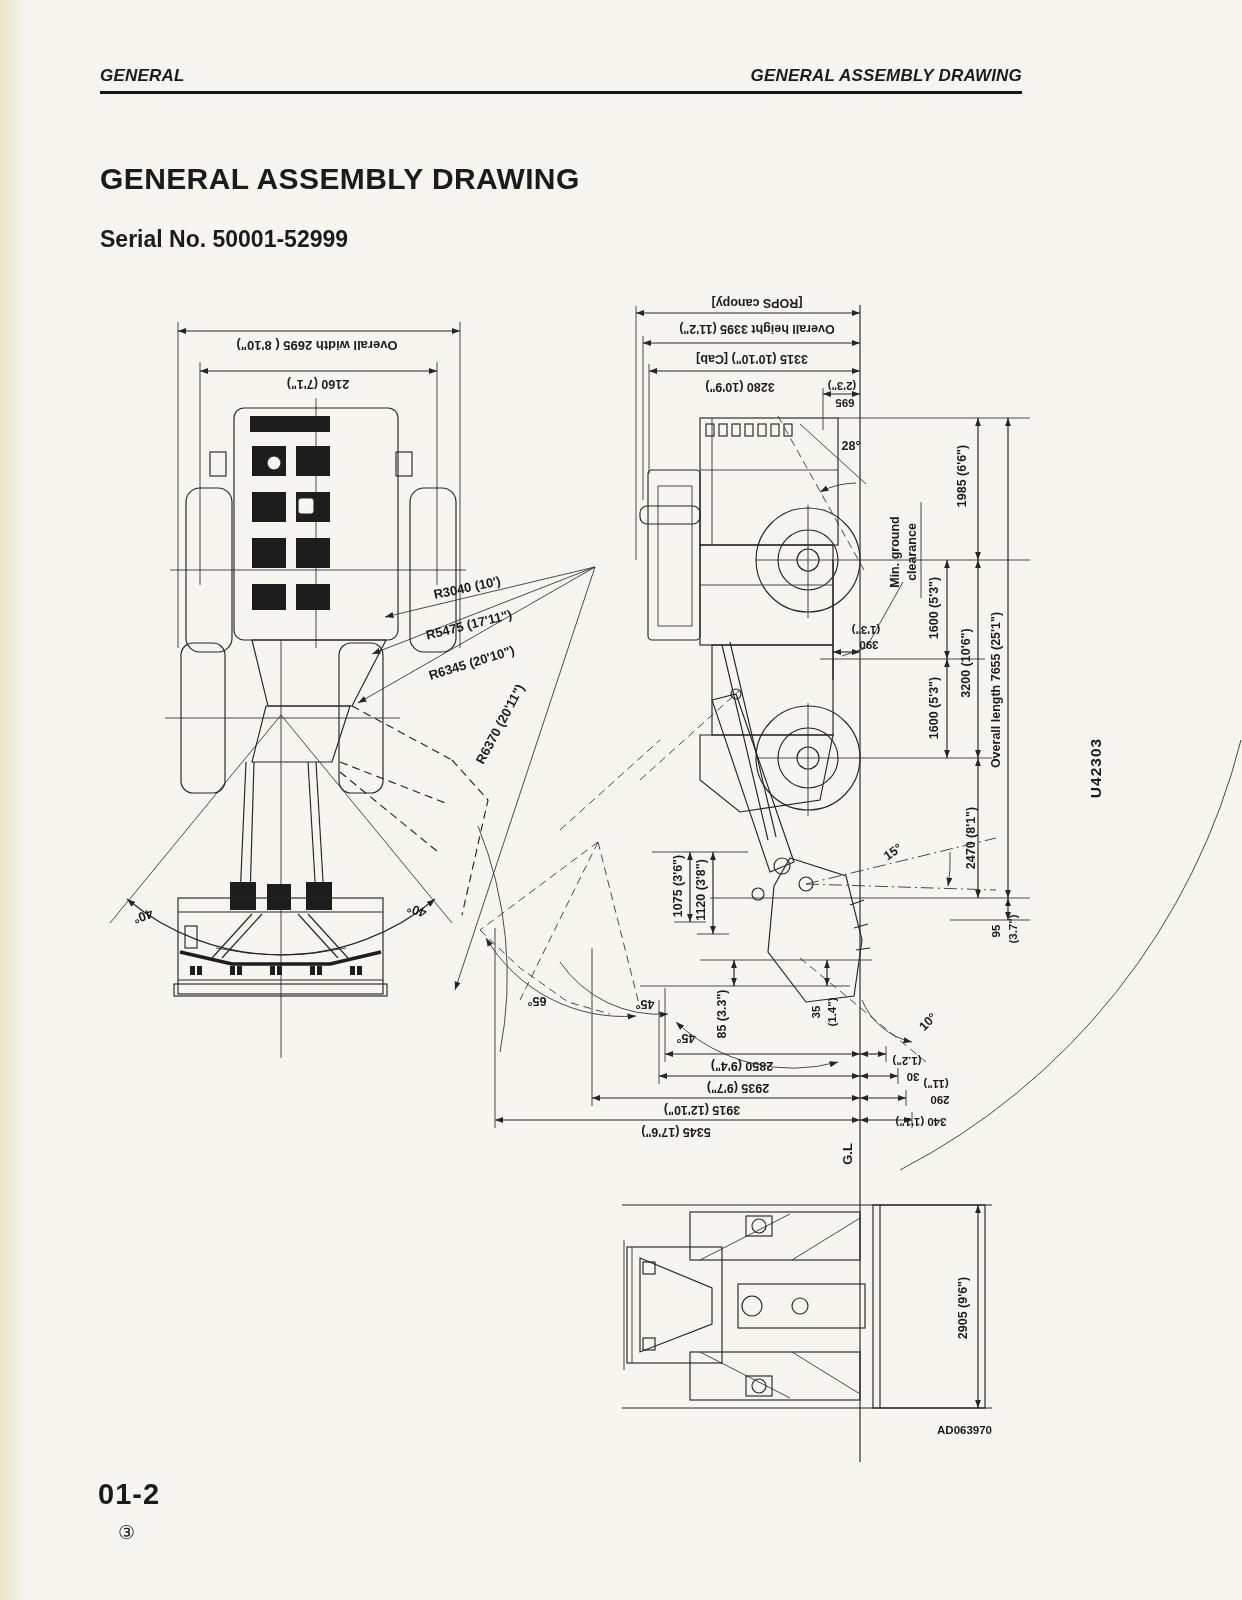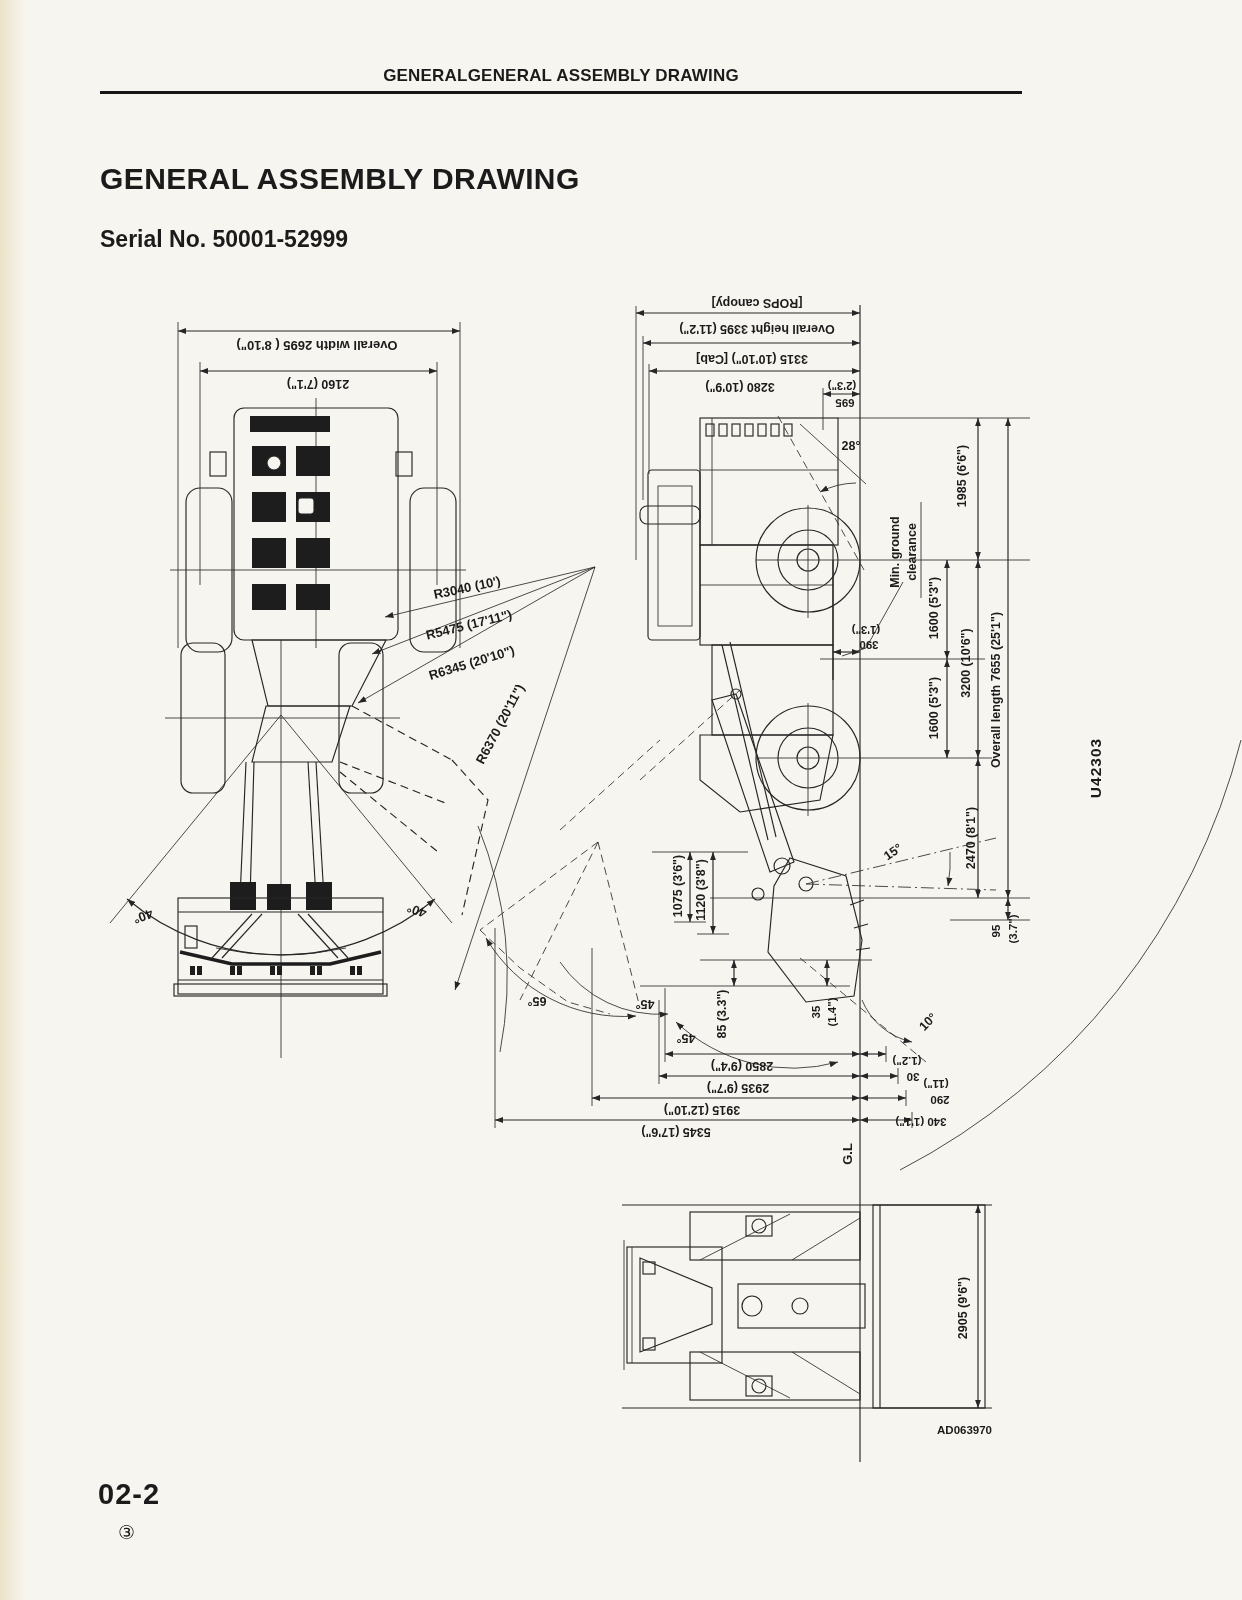--- a/index.html
+++ b/index.html
@@ -5,22 +5,22 @@
   html,body{margin:0;padding:0;background:#d8d5cd;}
   .page{
     position:relative;width:1242px;height:1600px;margin:0 auto;
     background:#f7f5ef;overflow:hidden;
     font-family:"Liberation Sans",sans-serif;color:#1b1b1b;
   }
   .scan-edge{position:absolute;left:0;top:0;bottom:0;width:26px;
     background:linear-gradient(90deg,#e6dcba 0%,#efe8d3 45%,rgba(247,245,239,0) 100%);
     opacity:.75;pointer-events:none;}
   .running-head{position:absolute;left:100px;top:66px;width:922px;
-    display:flex;justify-content:center;
-    font-size:17px;font-weight:bold;letter-spacing:.2px;}
+    display:flex;justify-content:space-between;
+    font-size:17px;font-weight:bold;letter-spacing:.2px;font-style:italic;}
   .rule{position:absolute;left:100px;top:91px;width:922px;height:3px;background:#161616;}
   .page-title{position:absolute;left:100px;top:162px;margin:0;
     font-size:30px;font-weight:bold;letter-spacing:.4px;}
   .serial{position:absolute;left:100px;top:226px;font-size:23px;font-weight:bold;}
   .drawing{position:absolute;left:0;top:0;}
   .footer-num{position:absolute;left:98px;top:1478px;font-size:29px;font-weight:bold;letter-spacing:1px;}
   .footer-rev{position:absolute;left:118px;top:1521px;font-size:19px;}
   
   .d{stroke:#262626;fill:none;stroke-width:1.15;}
   .x{stroke:#2c2c2c;fill:none;stroke-width:.85;}
@@ -350,15 +350,15 @@
         <line class="x" x1="624" y1="1240" x2="624" y2="1370"></line>
       </g>
       <line class="d" x1="978" y1="1205" x2="978" y2="1408" marker-start="url(#ah)" marker-end="url(#ah)"></line>
       <text class="t" x="963" y="1312" text-anchor="middle" transform="rotate(-90 963 1308)">2905 (9'6")</text>
       <text class="t ts" x="992" y="1434" text-anchor="end">AD063970</text>
     </g>
 
     <text class="t tl" x="1097" y="772" text-anchor="middle" transform="rotate(-90 1097 768)">U42303</text>
   </svg>
 
-  <div class="footer-num">02-2</div>
+  <div class="footer-num">01-2</div>
   <div class="footer-rev">③</div>
 </div>
 
 </body></html>

